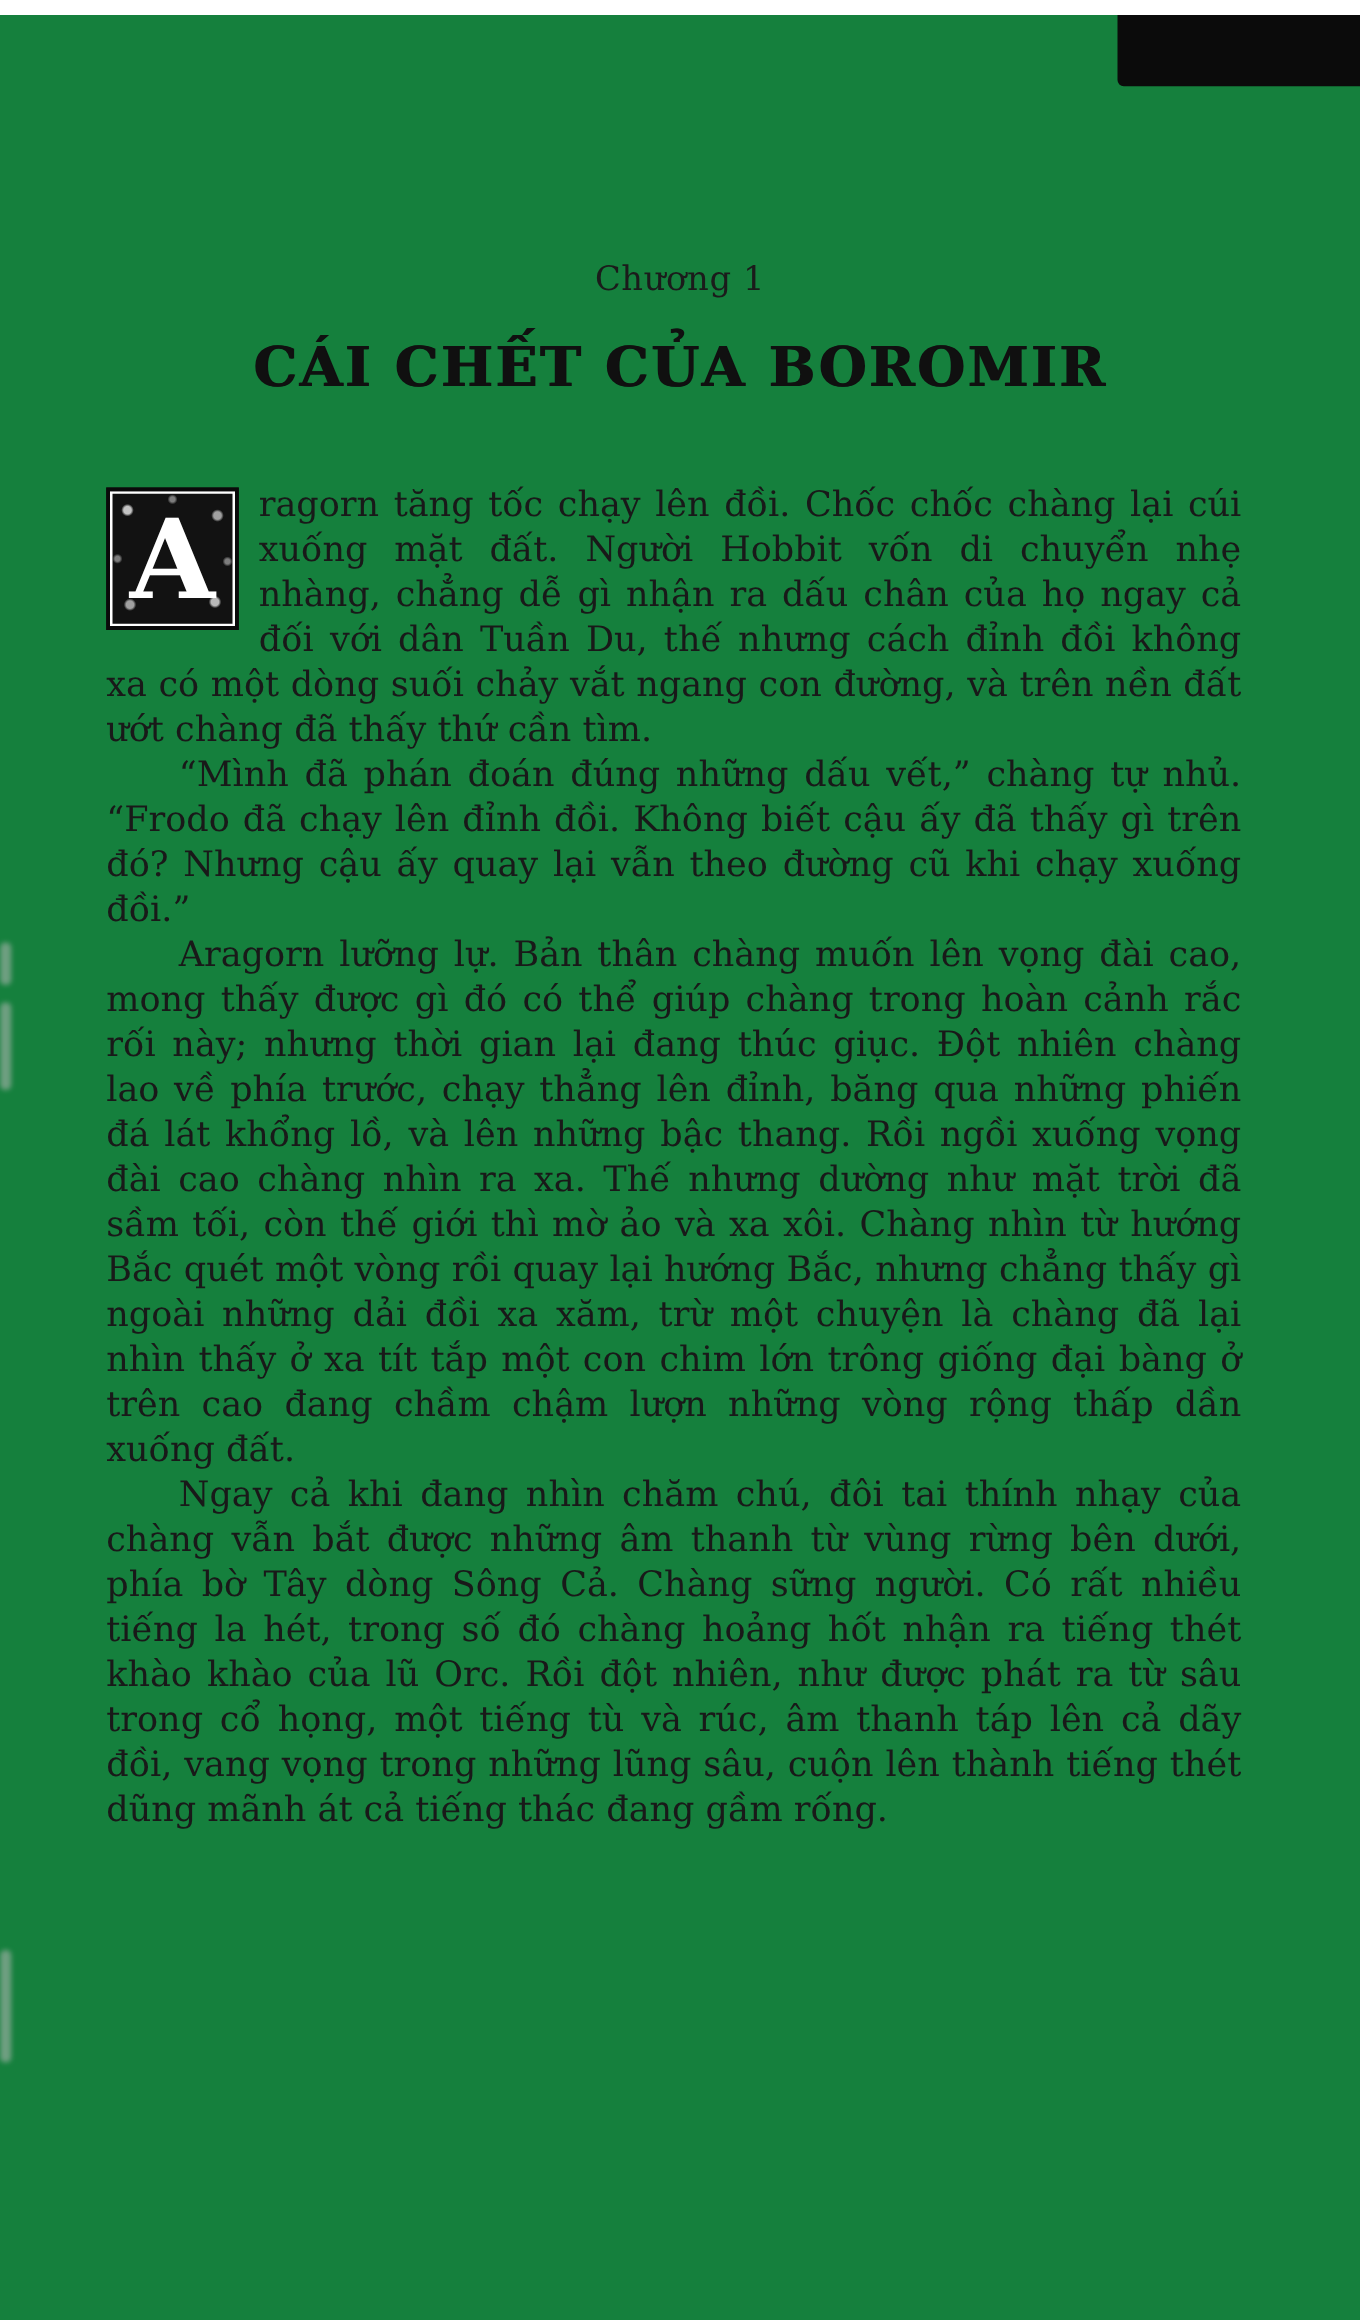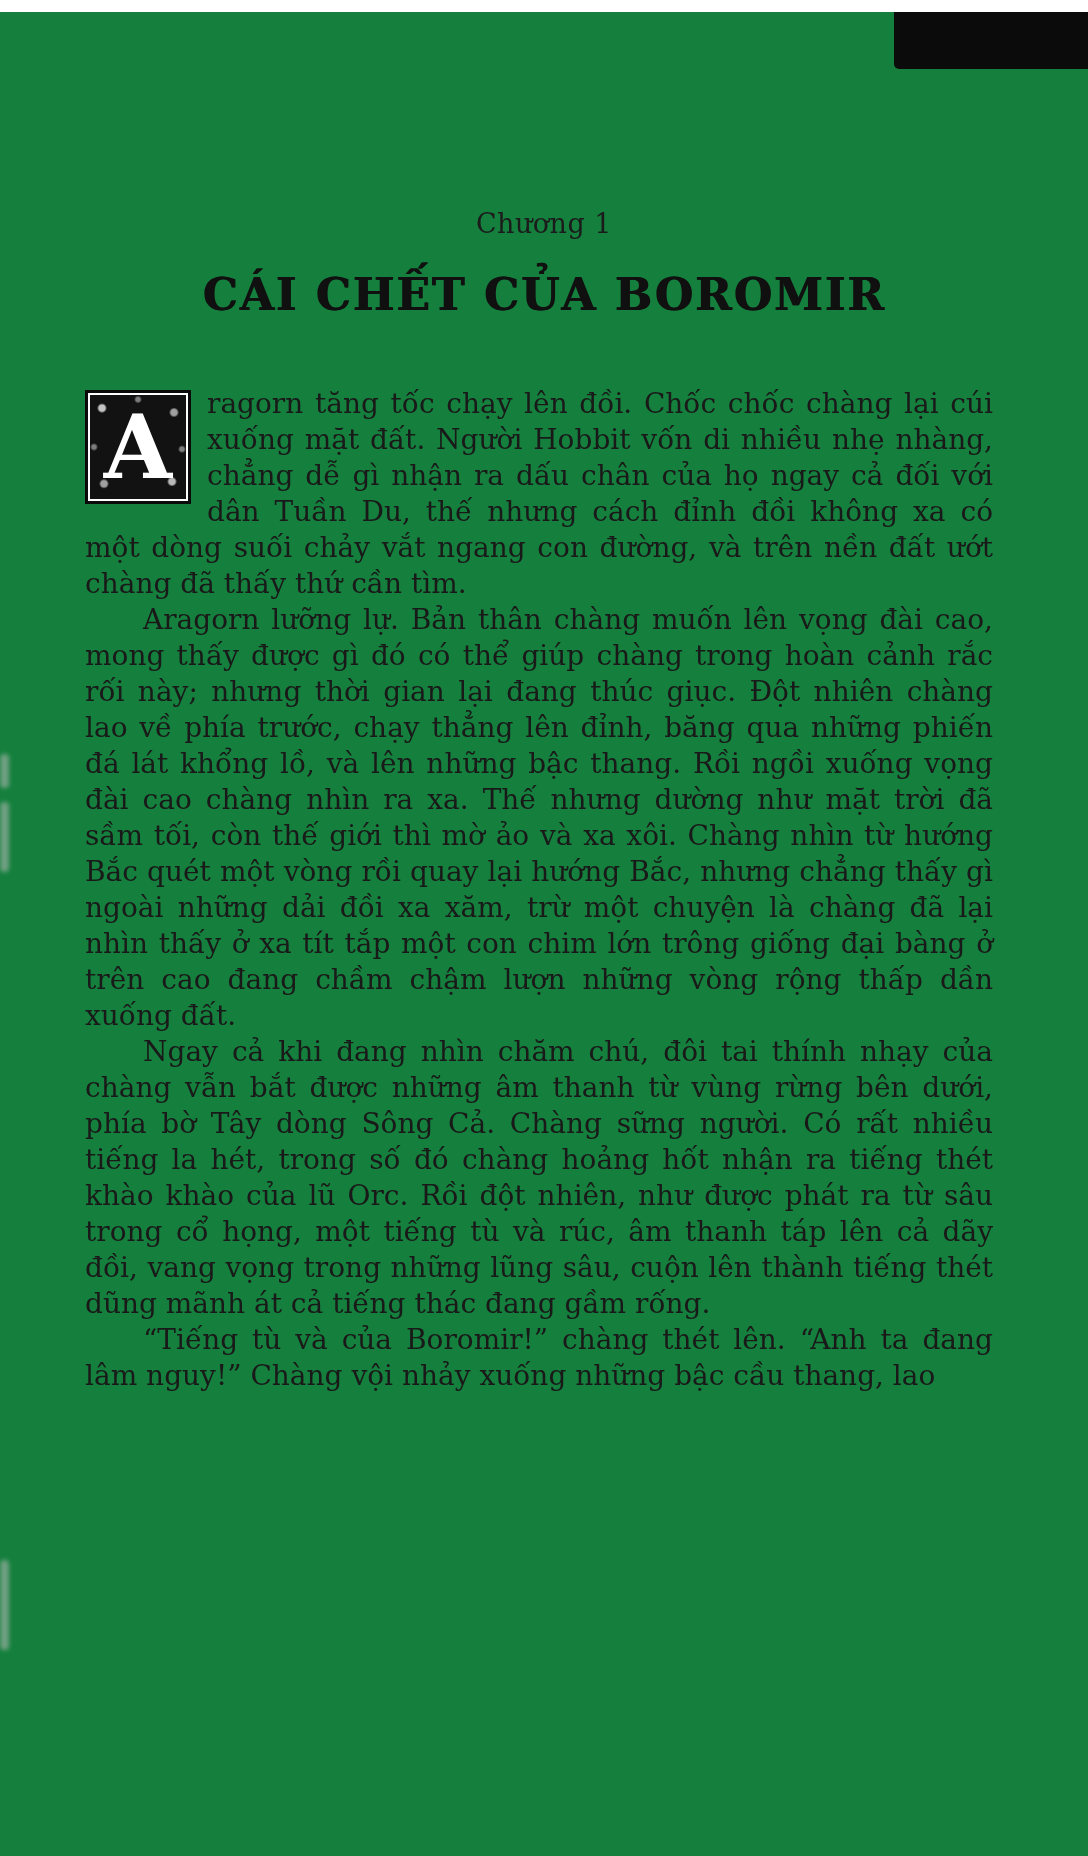--- a/index.html
+++ b/index.html
@@ -111,19 +111,19 @@
   <div class="smudge smudge-1"></div>
   <div class="smudge smudge-2"></div>
   <div class="smudge smudge-3"></div>
 
   <header>
     <div class="chapter-label">Chương 1</div>
     <h1 class="chapter-title">CÁI CHẾT CỦA BOROMIR</h1>
   </header>
 
   <main>
-    <p class="first"><span class="drop-cap">A</span><span>ragorn tăng tốc chạy lên đồi. Chốc chốc chàng lại cúi xuống mặt đất. Người Hobbit vốn di nhiều nhẹ nhàng, chẳng dễ gì nhận ra dấu chân của họ ngay cả đối với dân Tuần Du, thế nhưng cách đỉnh đồi không xa có một dòng suối chảy vắt ngang con đường, và trên nền đất ướt chàng đã thấy thứ cần tìm.</span></p>
+    <p class="first"><span class="drop-cap">A</span><span>ragorn tăng tốc chạy lên đồi. Chốc chốc chàng lại cúi xuống mặt đất. Người Hobbit vốn di chuyển nhẹ nhàng, chẳng dễ gì nhận ra dấu chân của họ ngay cả đối với dân Tuần Du, thế nhưng cách đỉnh đồi không xa có một dòng suối chảy vắt ngang con đường, và trên nền đất ướt chàng đã thấy thứ cần tìm.</span></p>
+    <p>“Mình đã phán đoán đúng những dấu vết,” chàng tự nhủ. “Frodo đã chạy lên đỉnh đồi. Không biết cậu ấy đã thấy gì trên đó? Nhưng cậu ấy quay lại vẫn theo đường cũ khi chạy xuống đồi.”</p>
     <p>Aragorn lưỡng lự. Bản thân chàng muốn lên vọng đài cao, mong thấy được gì đó có thể giúp chàng trong hoàn cảnh rắc rối này; nhưng thời gian lại đang thúc giục. Đột nhiên chàng lao về phía trước, chạy thẳng lên đỉnh, băng qua những phiến đá lát khổng lồ, và lên những bậc thang. Rồi ngồi xuống vọng đài cao chàng nhìn ra xa. Thế nhưng dường như mặt trời đã sầm tối, còn thế giới thì mờ ảo và xa xôi. Chàng nhìn từ hướng Bắc quét một vòng rồi quay lại hướng Bắc, nhưng chẳng thấy gì ngoài những dải đồi xa xăm, trừ một chuyện là chàng đã lại nhìn thấy ở xa tít tắp một con chim lớn trông giống đại bàng ở trên cao đang chầm chậm lượn những vòng rộng thấp dần xuống đất.</p>
     <p>Ngay cả khi đang nhìn chăm chú, đôi tai thính nhạy của chàng vẫn bắt được những âm thanh từ vùng rừng bên dưới, phía bờ Tây dòng Sông Cả. Chàng sững người. Có rất nhiều tiếng la hét, trong số đó chàng hoảng hốt nhận ra tiếng thét khào khào của lũ Orc. Rồi đột nhiên, như được phát ra từ sâu trong cổ họng, một tiếng tù và rúc, âm thanh táp lên cả dãy đồi, vang vọng trong những lũng sâu, cuộn lên thành tiếng thét dũng mãnh át cả tiếng thác đang gầm rống.</p>
-    <p>“Tiếng tù và của Boromir!” chàng thét lên. “Anh ta đang lâm nguy!” Chàng vội nhảy xuống những bậc cầu thang, lao</p>
   </main>
 
 </div>
 
 </body></html>

